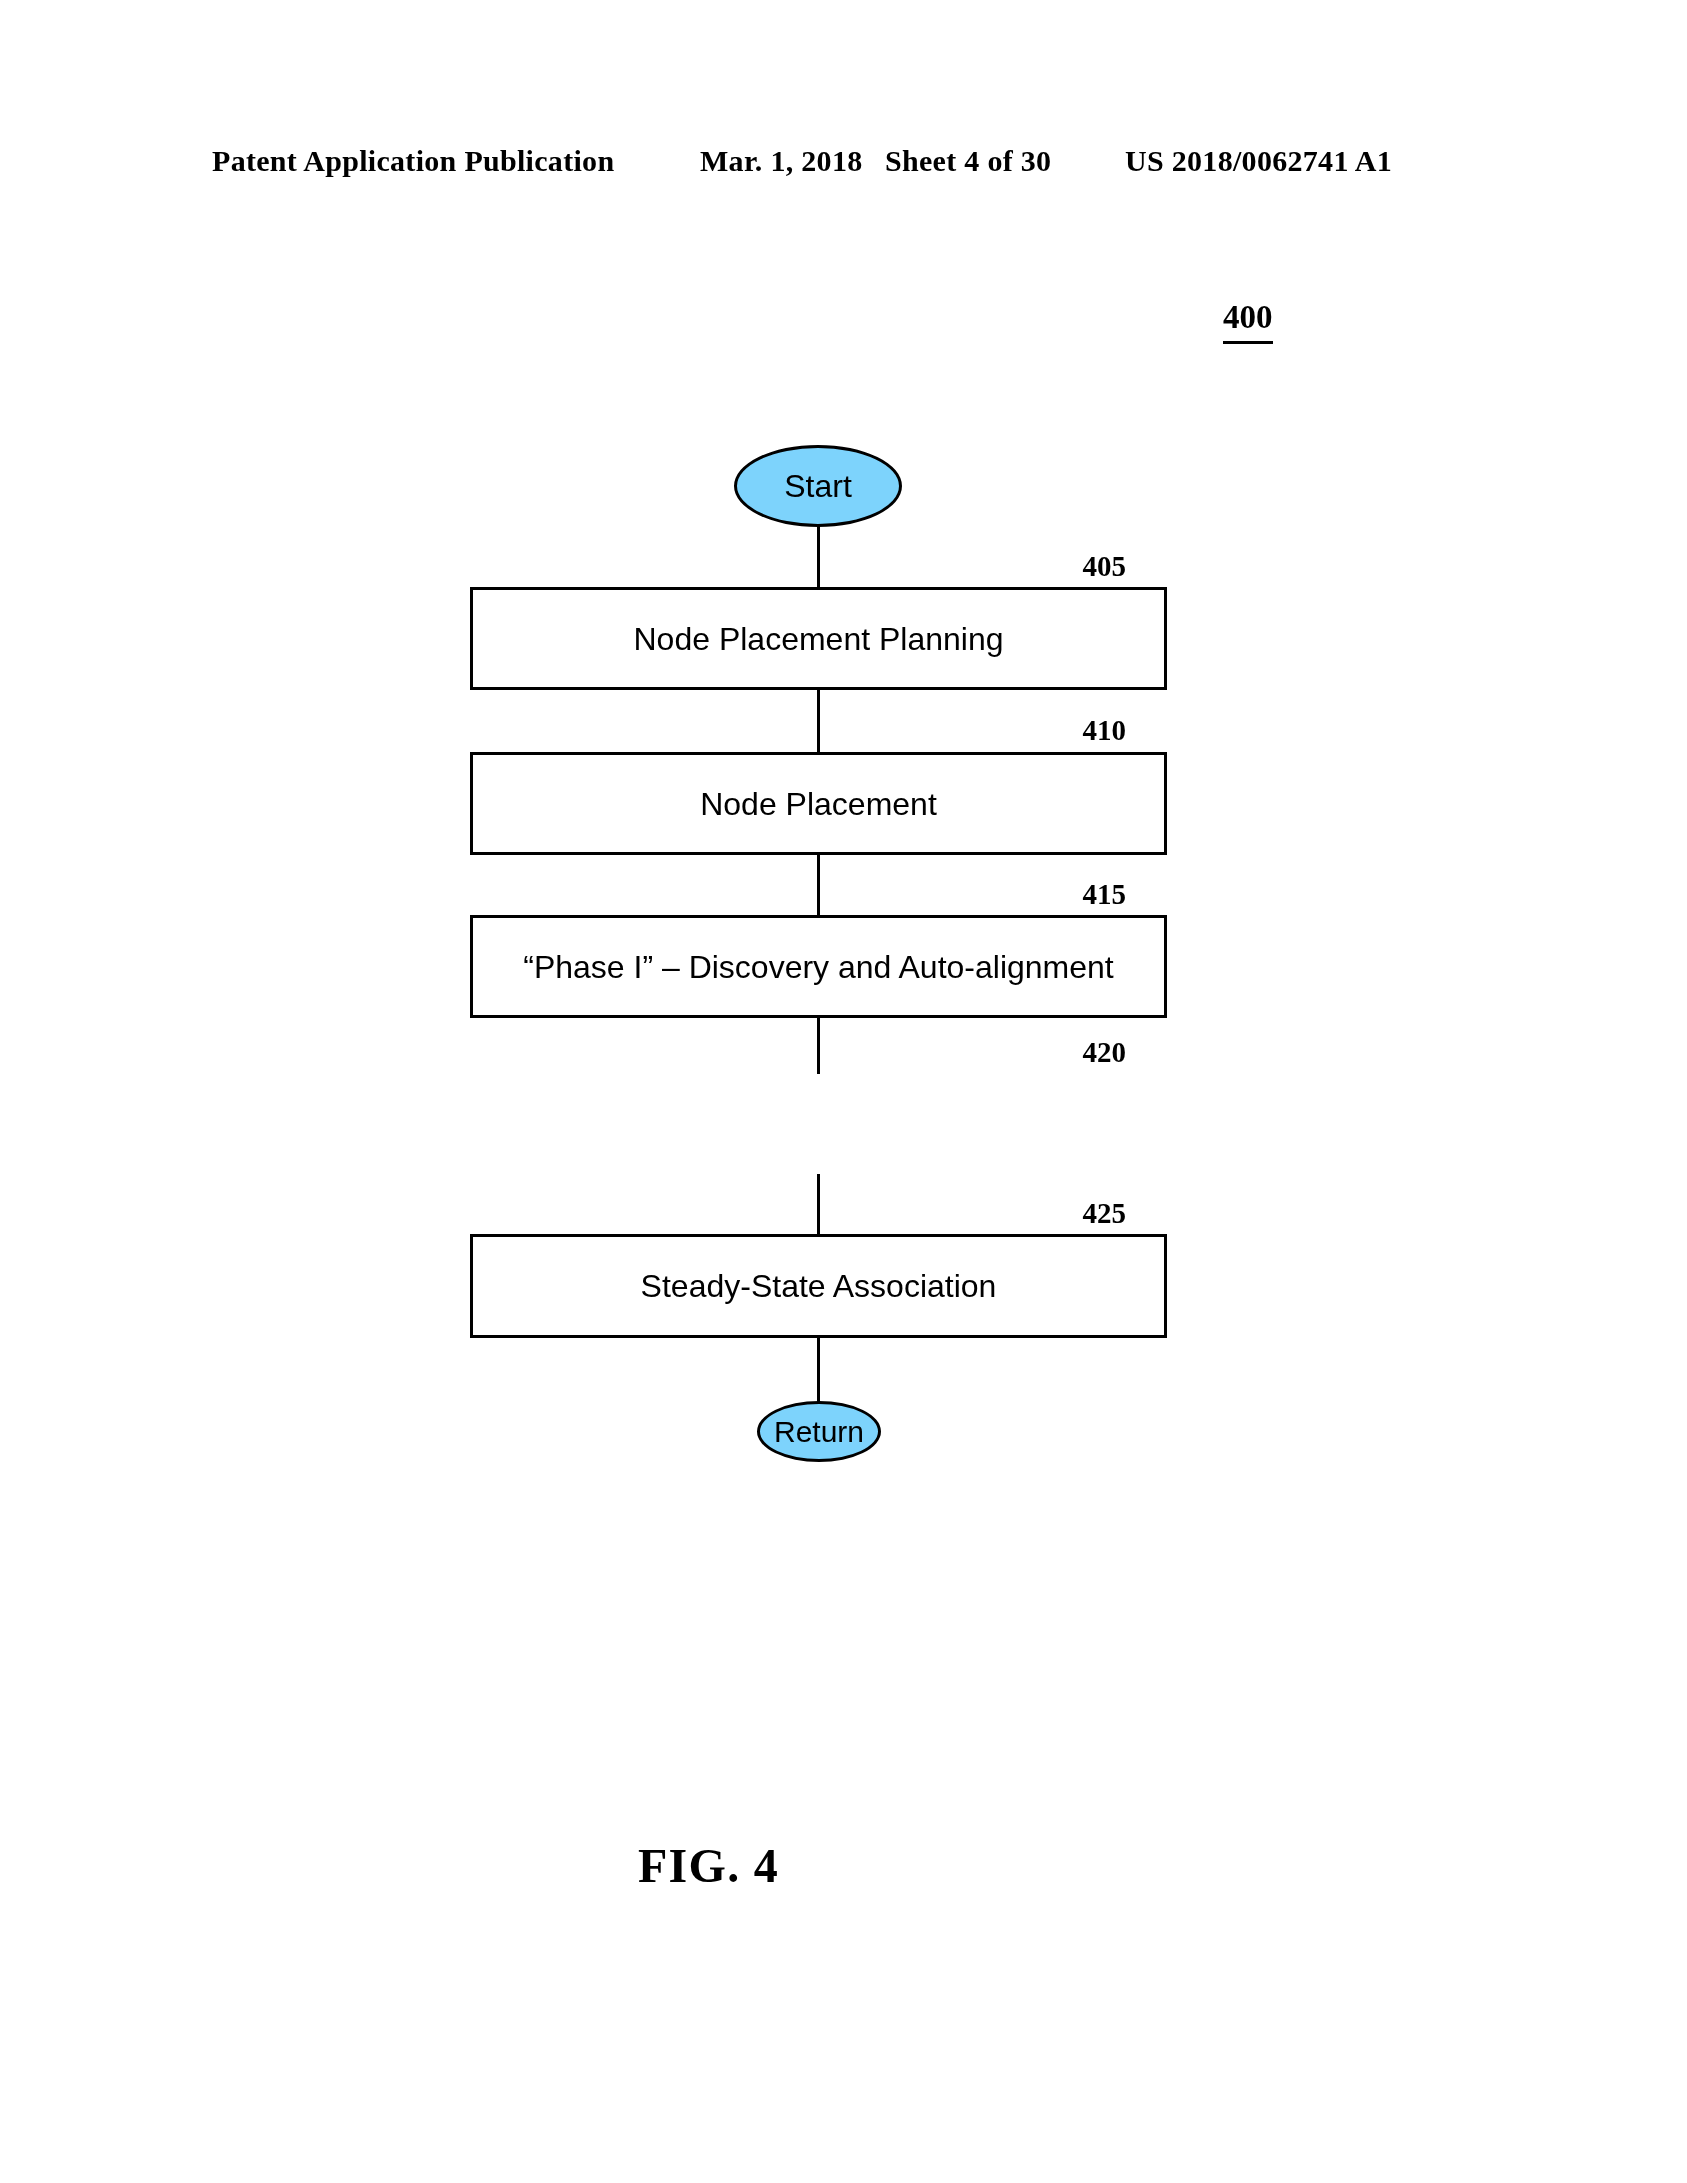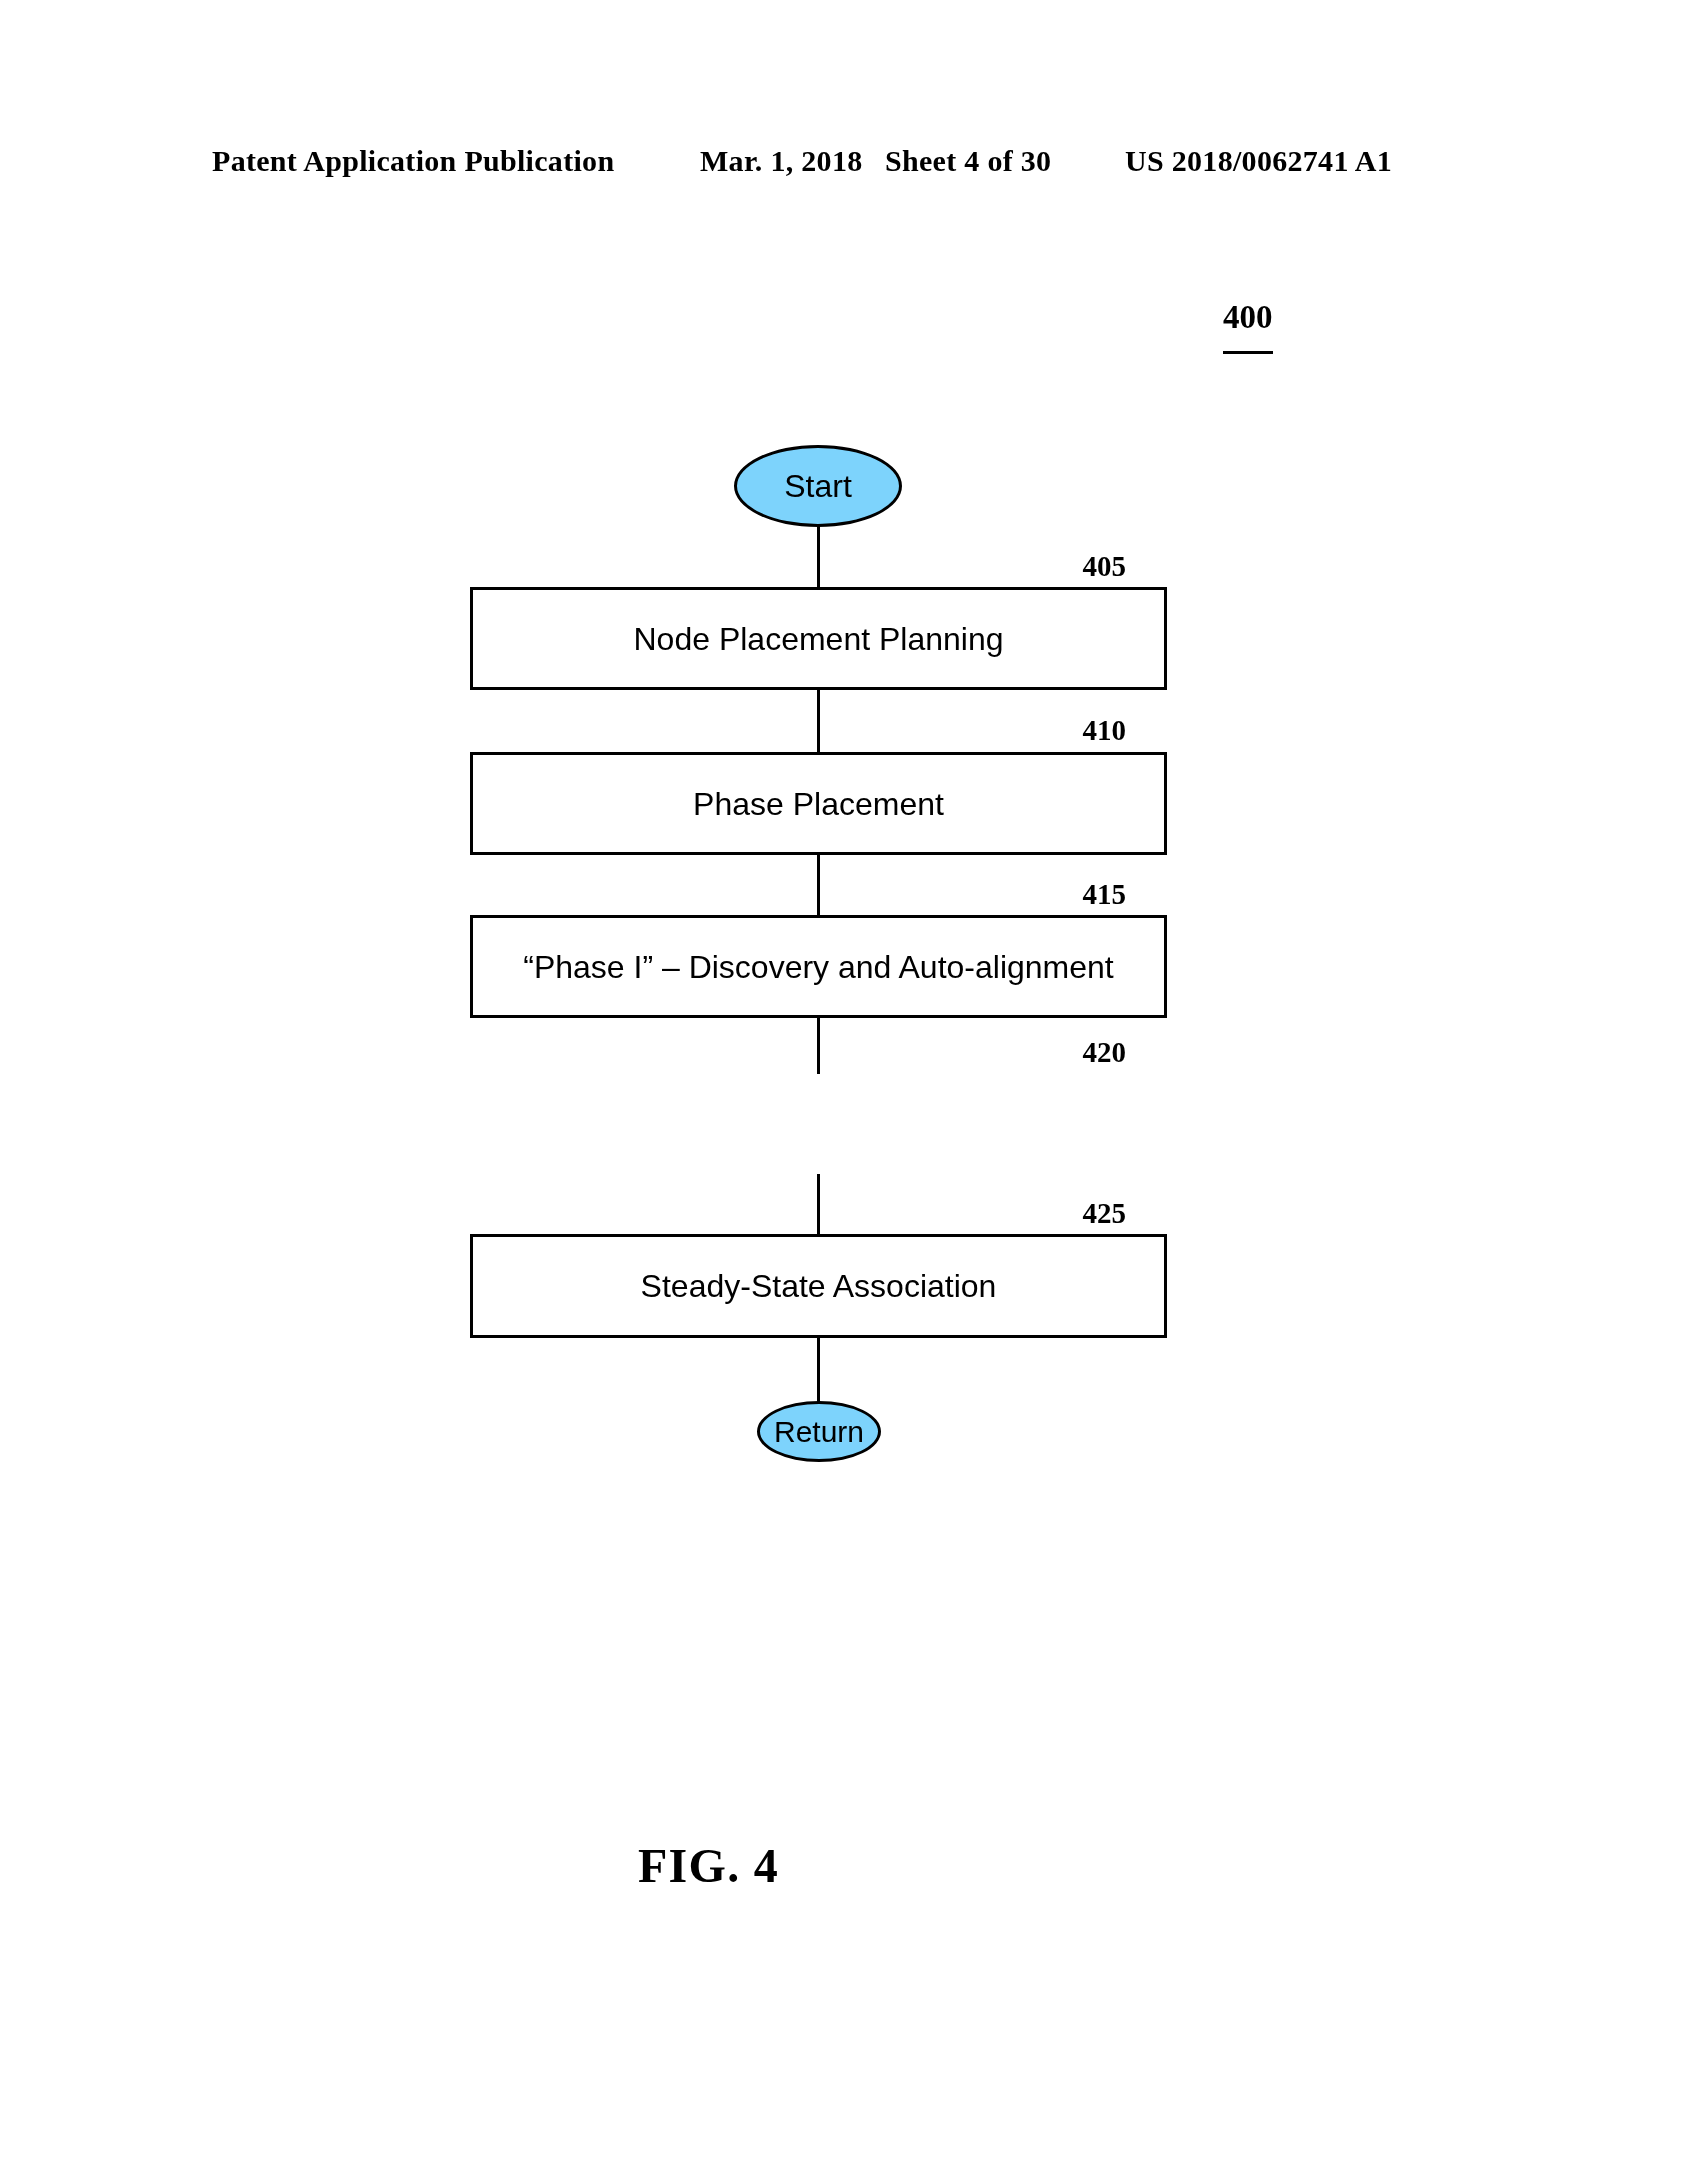--- a/index.html
+++ b/index.html
@@ -50,21 +50,21 @@
   
   .fig-ref {
     position: absolute;
     left: 1223px;
     top: 299px;
     font-family: "Liberation Serif", serif;
     font-weight: bold;
     font-size: 33px;
     line-height: 37px;
     border-bottom: 3.3px solid #000;
-    padding-bottom: 15px;
+    padding-bottom: 5px;
   }
 
   
   .terminator {
     position: absolute;
     border: 3.3px solid #000;
     border-radius: 50%;
     background: #7dd3fc;
     box-sizing: border-box;
     display: flex;
@@ -179,21 +179,21 @@
 
   <div class="ref-num ref-405">405</div>
   <div class="proc-box box-405">
     <span>Node Placement Planning</span>
   </div>
 
   <div class="connector conn-405-410"></div>
 
   <div class="ref-num ref-410">410</div>
   <div class="proc-box box-410">
-    <span>Phase Placement</span>
+    <span>Node Placement</span>
   </div>
 
   <div class="connector conn-410-415"></div>
 
   <div class="ref-num ref-415">415</div>
   <div class="proc-box box-415">
     <span>“Phase I” – Discovery and Auto-alignment</span>
   </div>
 
   <div class="connector conn-415-420"></div>

